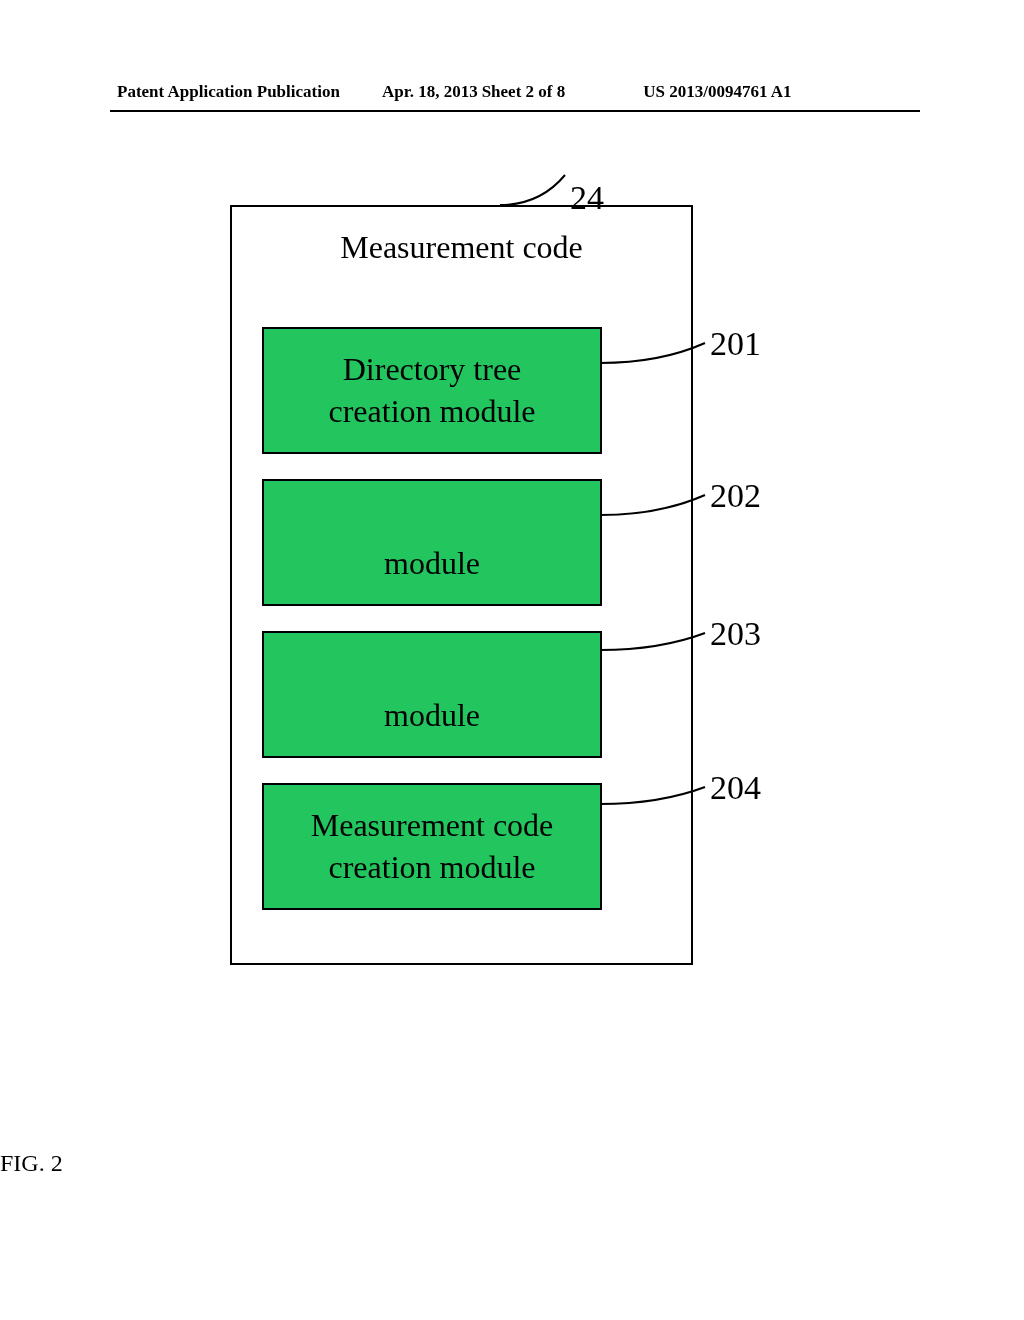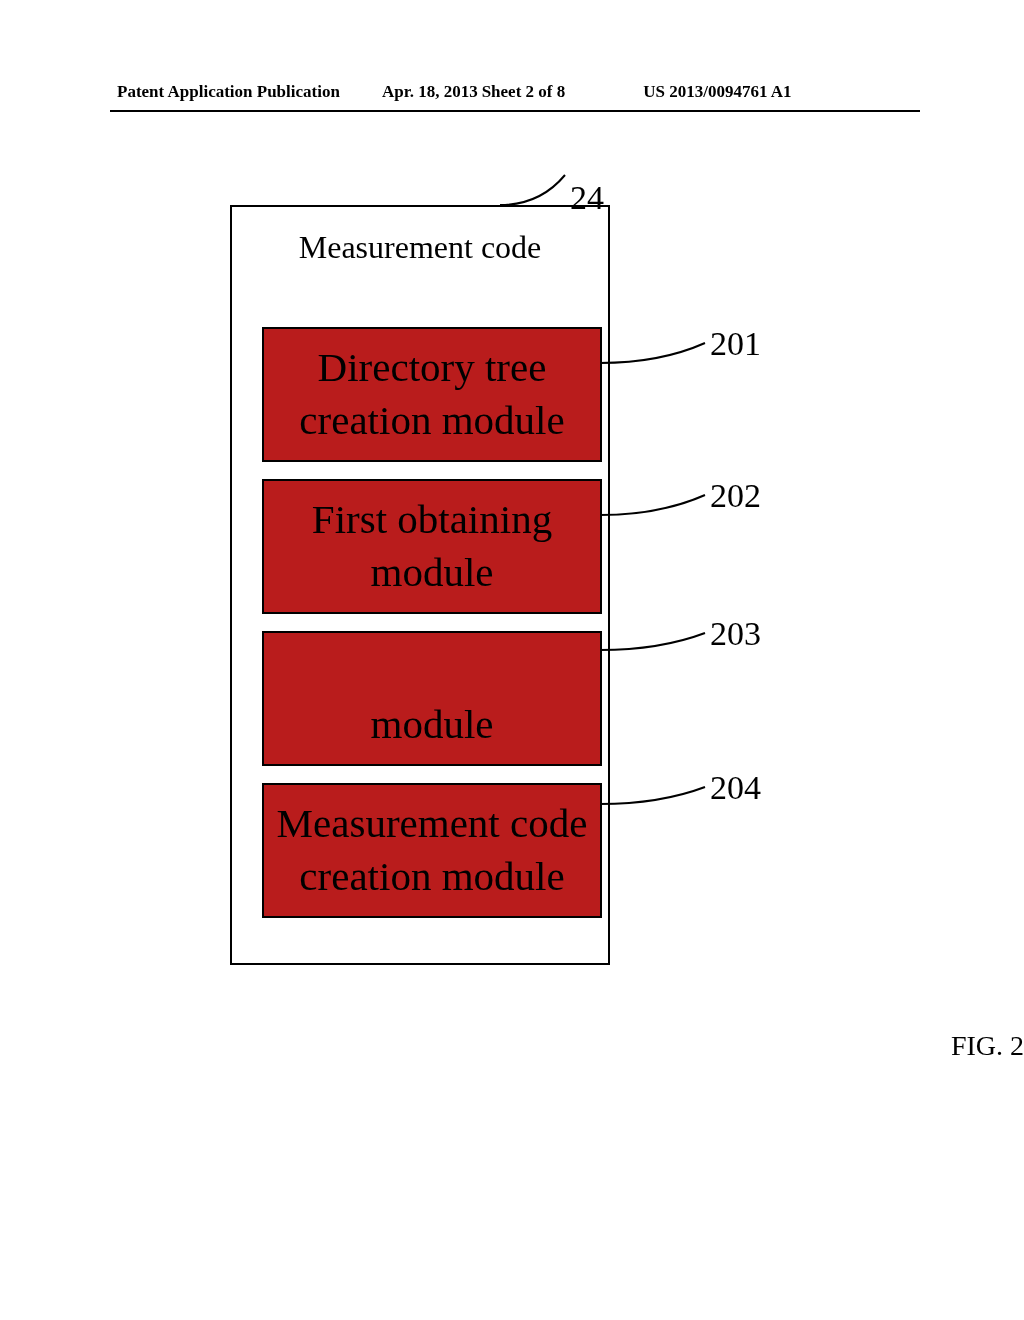--- a/index.html
+++ b/index.html
@@ -38,60 +38,60 @@
     top: 150px;
     left: 0;
     width: 1024px;
     height: 900px;
   }
 
   .outer-box {
     position: absolute;
     top: 55px;
     left: 230px;
-    width: 380px;
+    width: 463px;
     height: 760px;
     border: 2px solid #000;
     text-align: center;
     padding-top: 20px;
   }
 
   .outer-title {
     font-size: 32px;
     line-height: 1.3;
   }
 
   .module {
     position: absolute;
     left: 30px;
     width: 340px;
     border: 2px solid #000;
-    font-size: 41px;
+    font-size: 32px;
     line-height: 1.3;
-    padding: 12px 0;
-    background: #b91c1c;
+    padding: 20px 0;
+    background: #22c55e;
   }
 
   .label-main {
     position: absolute;
     font-size: 34px;
   }
 
   .label-ref {
     position: absolute;
     font-size: 34px;
     font-family: Liberation Serif, serif;
   }
 
   .fig-caption {
     position: absolute;
-    top: 1030px;
+    top: 1150px;
     width: 1024px;
-    text-align: right;
-    font-size: 28px;
+    text-align: left;
+    font-size: 24px;
   }
 
   
   svg.lead { position: absolute; overflow: visible; }
   svg.lead path { stroke: #000; stroke-width: 2; fill: none; }
 </style>
 </head>
 <body>
 
 <div class="header">
@@ -114,21 +114,21 @@
     <div class="outer-title">
       <span>Measurement code</span><br>
     </div>
 
     <div class="module" style="top:120px;">
       <span>Directory tree</span><br>
       <span>creation module</span>
     </div>
 
     <div class="module" style="top:272px;">
-      <span>First obtaining</span><br>
+      <br>
       <span>module</span>
     </div>
 
     <div class="module" style="top:424px;">
       <br>
       <span>module</span>
     </div>
 
     <div class="module" style="top:576px;">
       <span>Measurement code</span><br>

